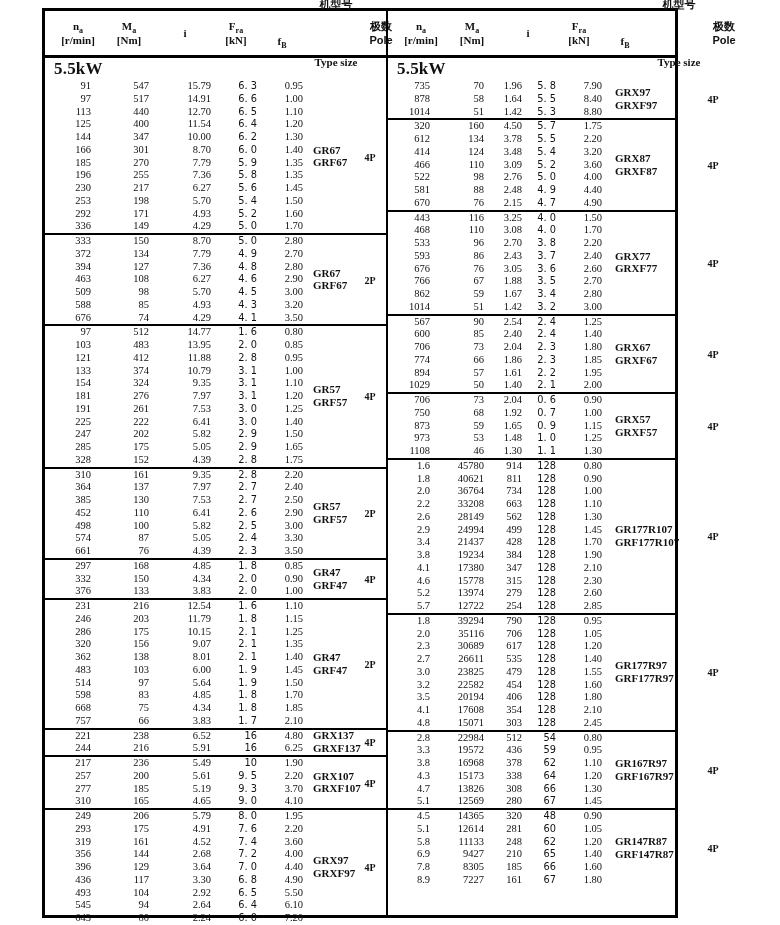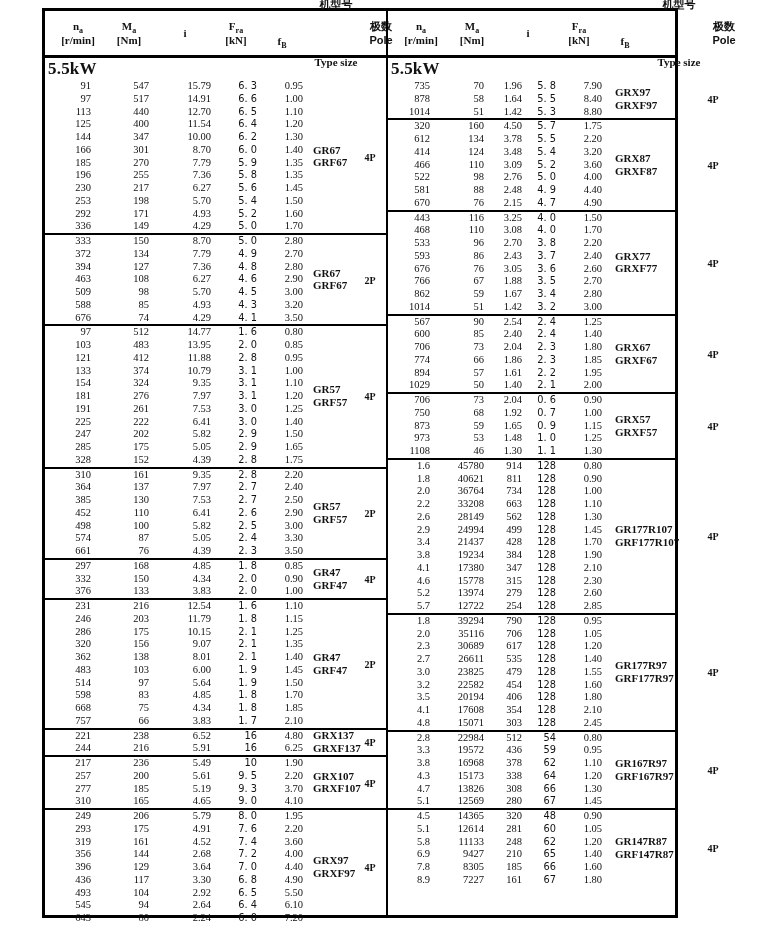--- a/index.html
+++ b/index.html
@@ -30,21 +30,21 @@
   .h-fb  { left:237px;margin-top:8px; }
   .h-type{ left:291px;gap:44px; }
   .h-pole{ left:336px; }
   .cjk   { font-family:"Liberation Sans", sans-serif; font-weight:bold; }
   .h-pole .en { font-family:"Liberation Sans", sans-serif; }
 
   
   .half-body { position:relative; }
   .section-title {
     font-size:17px; font-weight:bold; line-height:22px; height:22px;
-    padding-left:3px; letter-spacing:0.2px;
+    padding-left:9px; letter-spacing:0.2px;
   }
   .half-body > .block + .block,
   .half-body > .block + .section-title { border-top:2px solid #000; }
 
   .block { position:relative; }
   .row { display:flex; height:12.75px; line-height:12.75px; font-size:10.5px; }
   .cell { display:inline-block; text-align:right; white-space:pre; }
 
   .half-left  .c-na { width:46px; }
   .half-left  .c-ma { width:58px; }

